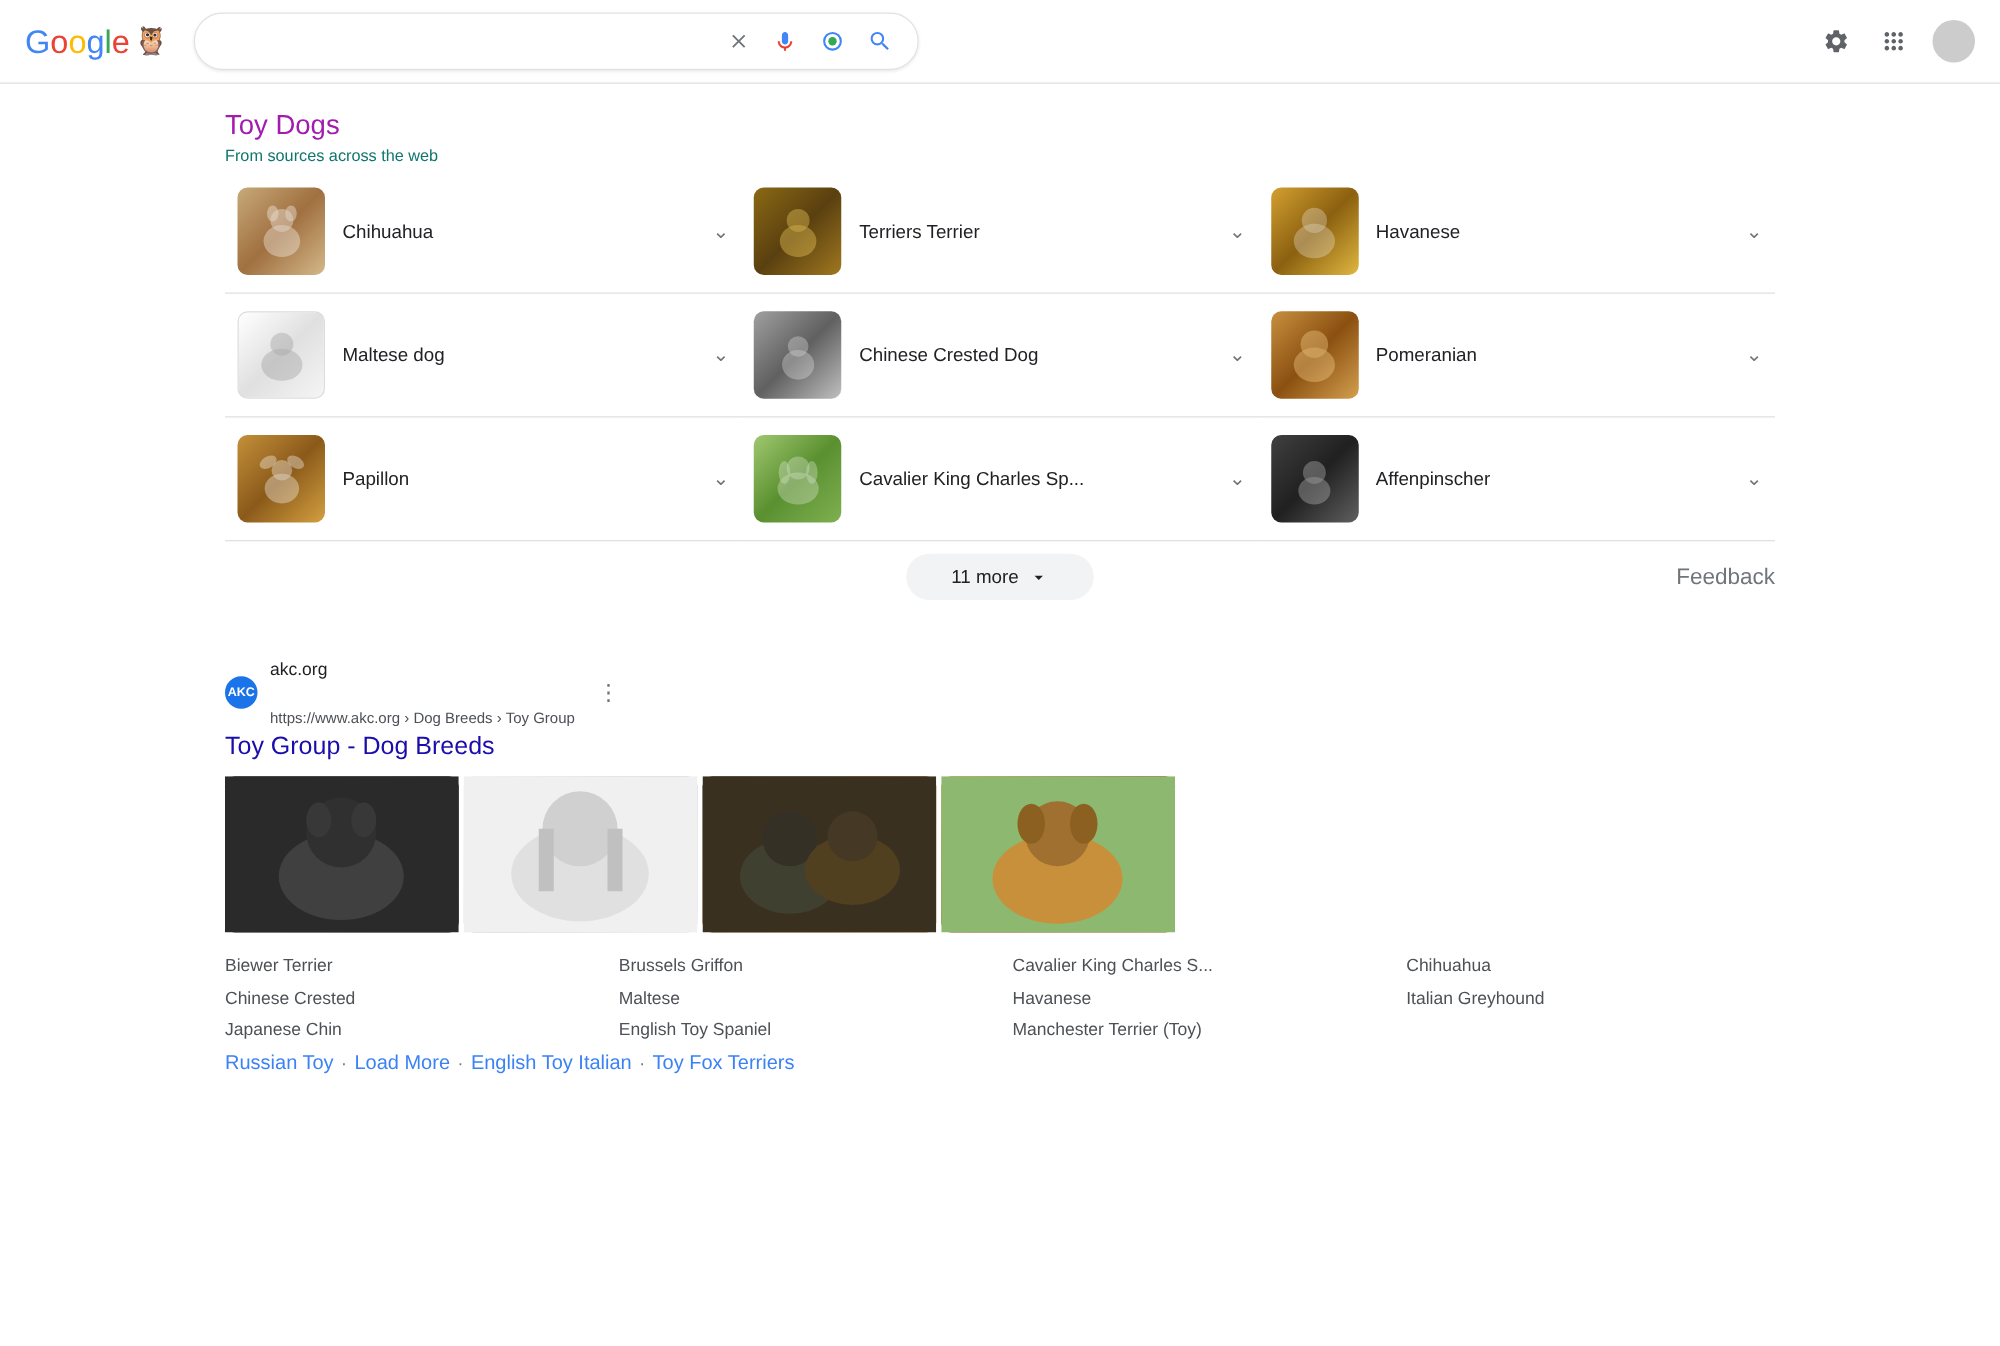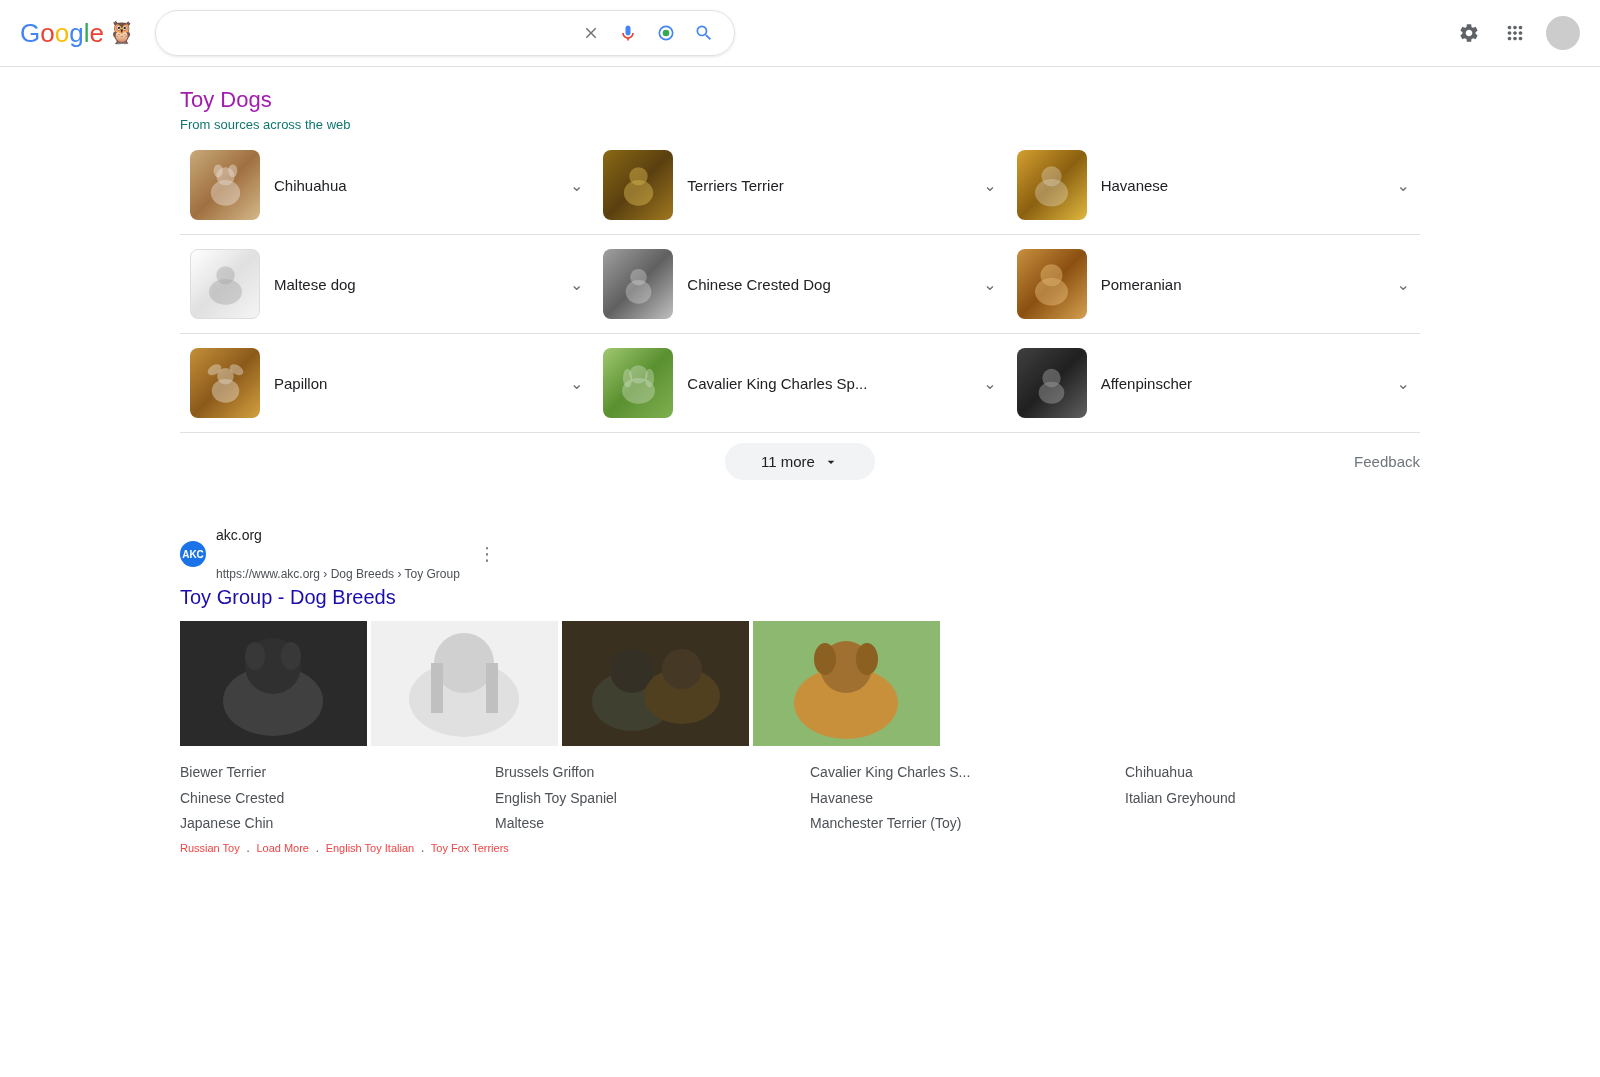--- a/index.html
+++ b/index.html
@@ -166,21 +166,21 @@
       font-size: 15px;
       cursor: pointer;
       display: flex;
       align-items: center;
       gap: 8px;
       color: #202124;
     }
 
     .feedback-link {
       color: #70757a;
-      font-size: 15px;
+      font-size: 18px;
       text-align: right;
       cursor: pointer;
     }
 
     
     .result-section {
       margin-top: 10px;
       padding-top: 16px;
     }
     .result-source {
@@ -264,22 +264,22 @@
       color: #4d5156;
       line-height: 1.8;
     }
     .breed-links {
       display: flex;
       gap: 6px;
       flex-wrap: wrap;
       margin-top: 4px;
     }
     .breed-link {
-      color: #ef4444;
-      font-size: 11px;
+      color: #3b82f6;
+      font-size: 16px;
       cursor: pointer;
       text-decoration: none;
     }
     .breed-link-sep {
       color: #70757a;
       font-size: 14px;
     }
   </style>
 </head>
 <body>
@@ -515,22 +515,22 @@
     </div>
 
     <div class="breed-list-row">
       <div class="breed-list-col">
         <div class="breed-list-item">Biewer Terrier</div>
         <div class="breed-list-item">Chinese Crested</div>
         <div class="breed-list-item">Japanese Chin</div>
       </div>
       <div class="breed-list-col">
         <div class="breed-list-item">Brussels Griffon</div>
+        <div class="breed-list-item">Maltese</div>
         <div class="breed-list-item">English Toy Spaniel</div>
-        <div class="breed-list-item">Maltese</div>
       </div>
       <div class="breed-list-col">
         <div class="breed-list-item">Cavalier King Charles S...</div>
         <div class="breed-list-item">Havanese</div>
         <div class="breed-list-item">Manchester Terrier (Toy)</div>
       </div>
       <div class="breed-list-col">
         <div class="breed-list-item">Chihuahua</div>
         <div class="breed-list-item">Italian Greyhound</div>
       </div>

